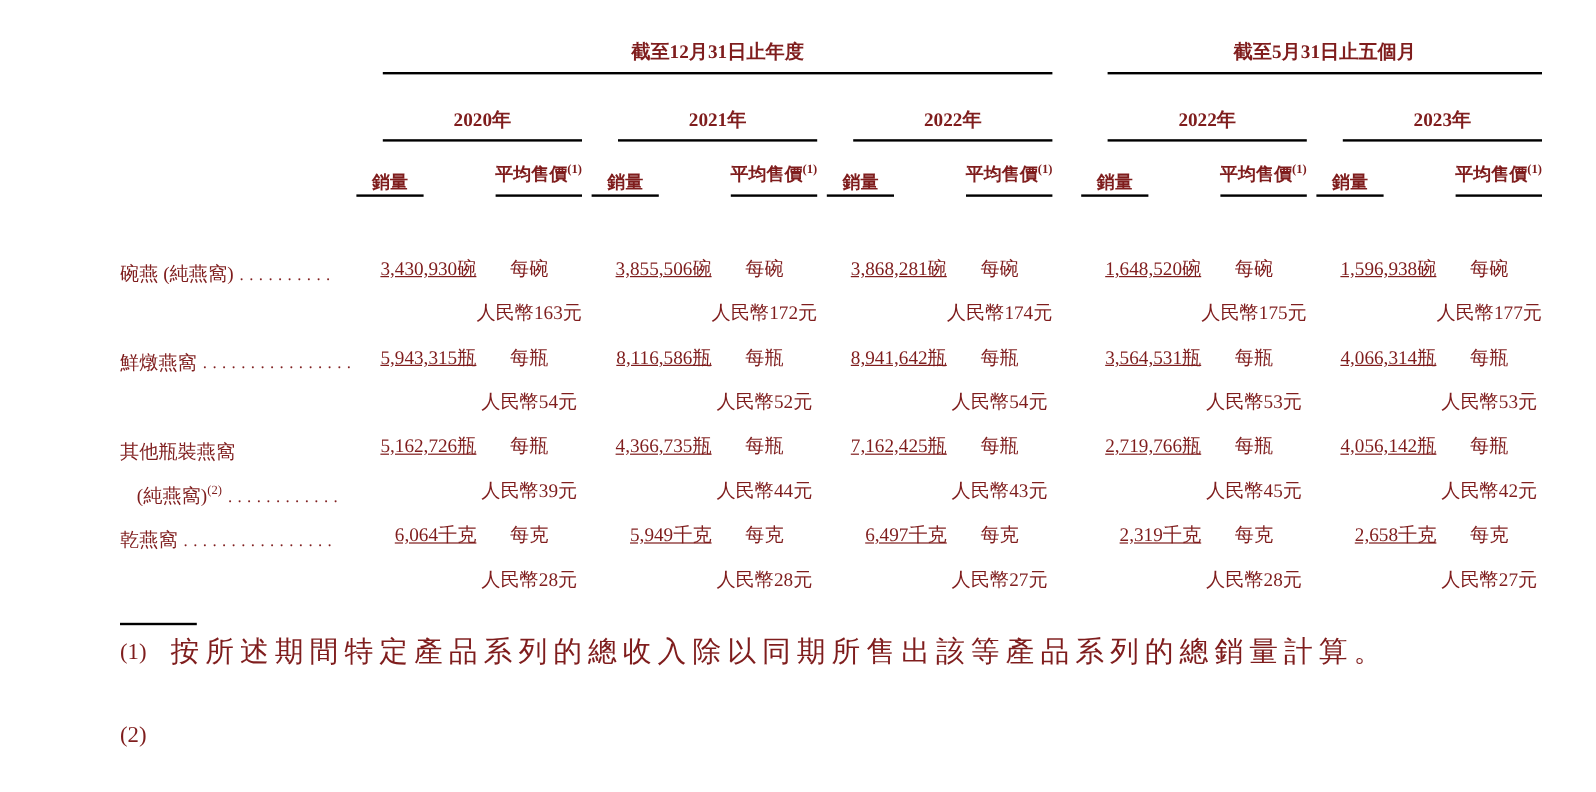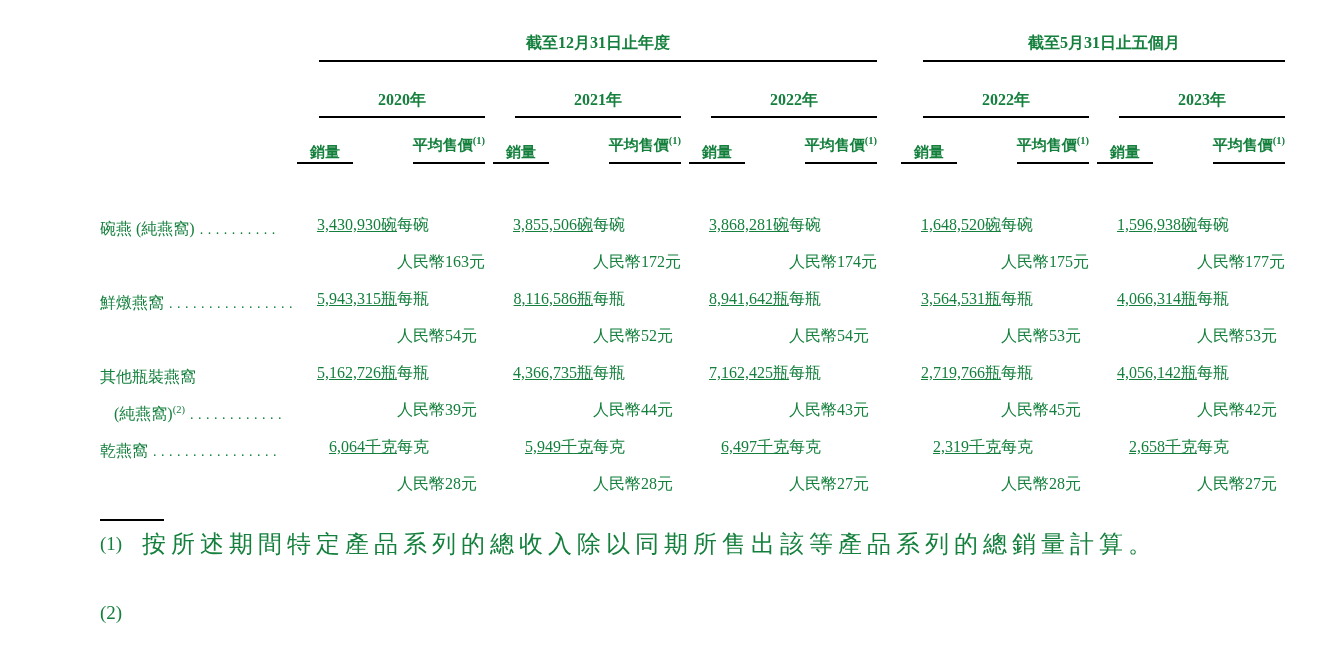--- a/index.html
+++ b/index.html
@@ -1,18 +1,18 @@
 <!DOCTYPE html>
 <html lang="zh-Hant"><head>
 <meta charset="utf-8">
 <style>
   html,body{margin:0;padding:0;background:#fff;}
   .page{
     position:relative;width:1330px;height:660px;background:#ffffff;
-    font-family:"Liberation Serif","DejaVu Serif",serif;color:#15803d;overflow:hidden;
+    font-family:"Liberation Serif","DejaVu Serif",serif;color:#7f1d1d;overflow:hidden;
   }
   table.main{position:absolute;left:100px;top:28px;border-collapse:collapse;table-layout:fixed;}
   table.main td{padding:0;vertical-align:bottom;}
 
   tr.group-r td{height:34px;}
   .gr{margin-left:22px;border-bottom:2px solid #000;text-align:center;
       font-weight:bold;font-size:16px;padding-bottom:6px;white-space:nowrap;}
 
   tr.year-r td{height:56px;}
   .yr{margin-left:22px;border-bottom:2px solid #000;text-align:center;
@@ -26,21 +26,21 @@
   .phs{display:inline-block;min-width:72px;text-align:center;border-bottom:2px solid #000;
        padding-bottom:7px;font-weight:bold;font-size:15px;white-space:nowrap;}
 
   tr.spacer-r td{height:42px;}
 
   tr.prod-r td{height:74px;vertical-align:top;font-size:16px;}
   .l1,.l2{height:37px;line-height:37px;white-space:nowrap;}
   td.lbl{font-size:17px;margin-left:44px;}
   td.lbl .l2{padding-left:14px;}
   td.vol{text-align:right;text-decoration:underline;}
-  td.prc{text-align:left;}
+  td.prc{text-align:center;}
   .dots{letter-spacing:4.5px;margin-left:5px;font-size:14px;}
   .sup{font-size:10.5px;vertical-align:super;letter-spacing:0;}
 
   .fn-rule{position:absolute;left:100px;top:519px;width:64px;height:0;border-top:2px solid #000;}
   .fn{position:absolute;left:100px;display:flex;align-items:flex-start;line-height:26px;}
   .fn-marker{flex:0 0 42px;font-size:19px;}
   .fn-text{font-size:24px;letter-spacing:5px;white-space:nowrap;}
   #fn1{top:531px;}
   #fn2{top:600px;}
 </style>

